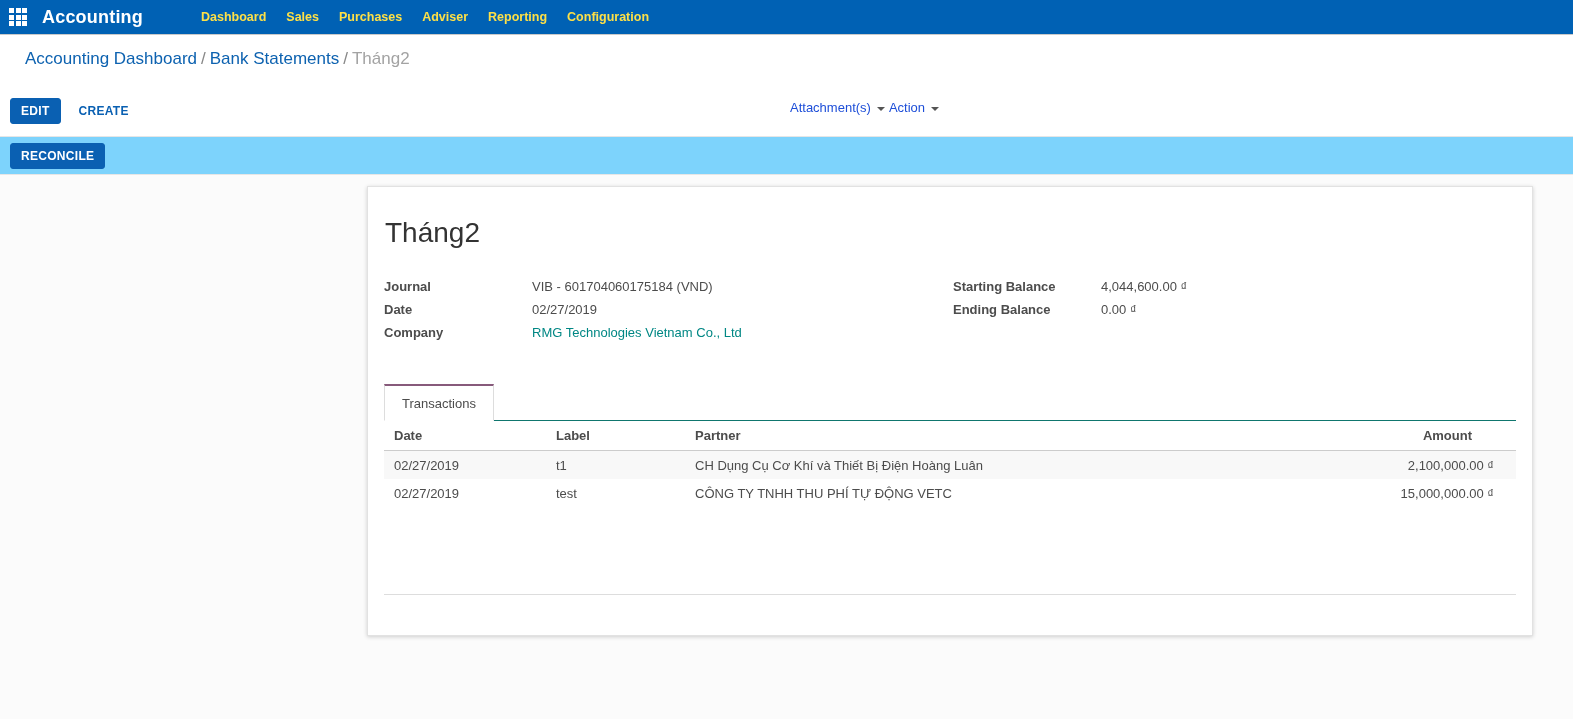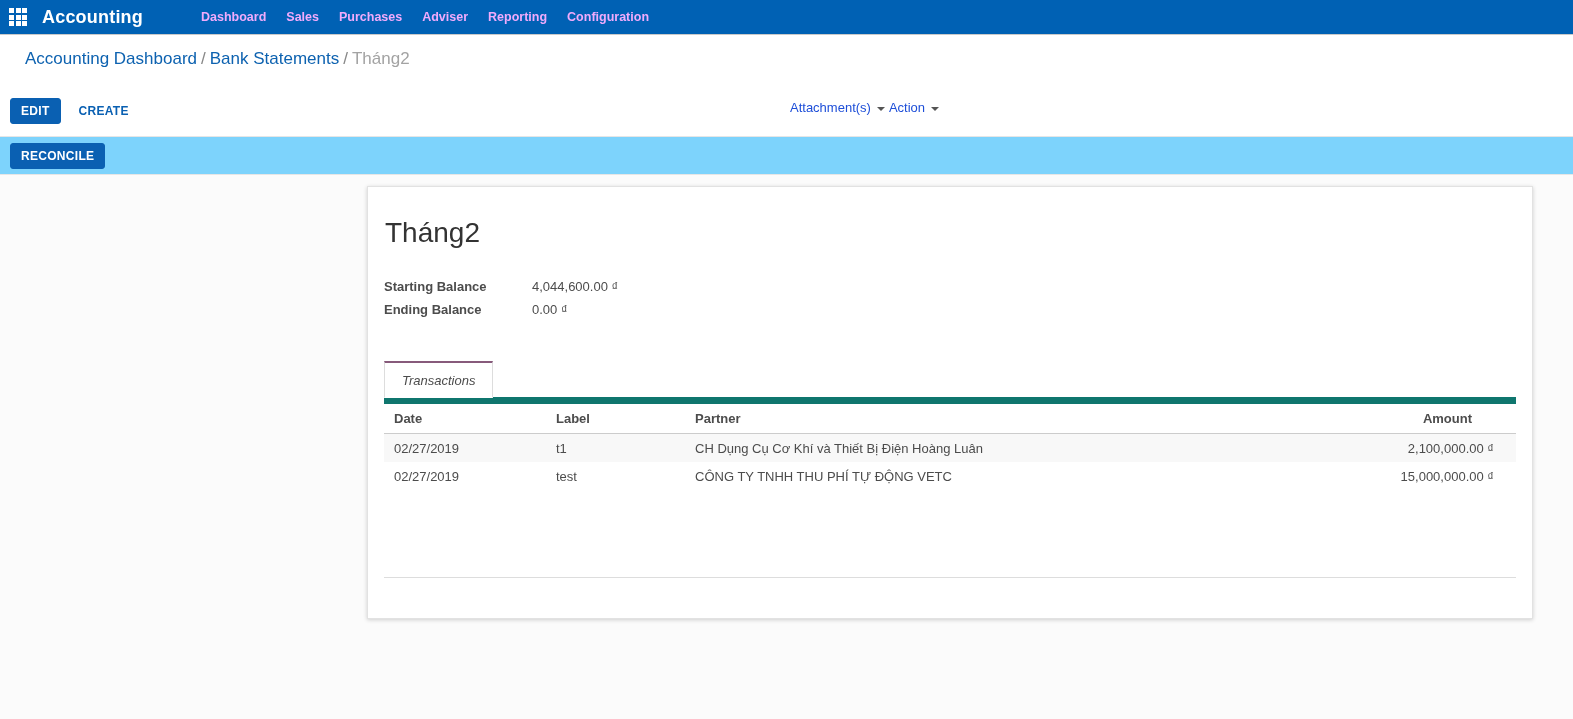--- a/index.html
+++ b/index.html
@@ -15,21 +15,21 @@
     display:flex;align-items:center;color:#fff;
     border-bottom:1px solid #c9c9c9;
   }
   .apps-icon{
     width:18px;height:18px;margin:0 15px 0 9px;
     display:grid;grid-template-columns:repeat(3,5px);grid-template-rows:repeat(3,5px);
     gap:1.5px;cursor:pointer;
   }
   .apps-icon i{background:#fff;display:block;}
   .brand{font-size:18px;font-weight:700;letter-spacing:.2px;margin-right:48px;white-space:nowrap;}
-  .nav-item{color:#f0abfc;font-size:12.5px;font-weight:700;margin:0 10px;text-decoration:none;cursor:pointer;white-space:nowrap;}
+  .nav-item{color:#fde047;font-size:12.5px;font-weight:700;margin:0 10px;text-decoration:none;cursor:pointer;white-space:nowrap;}
   
   .control-panel{background:#fff;padding:13px 0 12px 10px;border-bottom:1px solid #e6e6e6;}
   .breadcrumb{font-size:17px;line-height:22px;margin-left:15px;}
   .bc-link{color:var(--link-blue,#0d62b0);text-decoration:none;cursor:pointer;}
   .bc-sep{color:#888;margin:0 4px;}
   .bc-current{color:#a3a3a3;}
   .cp-row{margin-top:27px;height:27px;position:relative;display:flex;align-items:center;}
   .btn-primary{
     background:var(--primary,#0a60b2);color:#fff;border:1px solid var(--primary,#0a60b2);
     font-family:inherit;font-size:12px;font-weight:700;letter-spacing:.3px;
@@ -60,21 +60,21 @@
   .sheet-title{margin:30px 0 0 1px;font-size:28px;font-weight:400;color:#333;}
   .field-groups{display:flex;margin-top:30px;}
   .field-col-left{width:569px;}
   .field-col-right{flex:1;}
   .o-row{display:flex;margin-bottom:8px;font-size:13px;line-height:15px;}
   .o-row label{width:148px;font-weight:700;color:#4c4c4c;flex-shrink:0;}
   .o-value{color:#4c4c4c;}
   .o-value.link{color:var(--company-link,#008784);cursor:pointer;}
   
   .notebook{margin-top:36px;}
-  .tab-strip{display:flex;border-bottom:7px solid #0f766e;font-style:italic;}
+  .tab-strip{display:flex;border-bottom:1px solid #0f766e;}
   .tab{
     padding:10px 17px 9px;font-size:13px;color:#4c4c4c;background:#fff;cursor:pointer;
     border:1px solid #ddd;border-top:2px solid var(--tab-accent,#875a7b);
     border-bottom:1px solid #fff;margin-bottom:-1px;
   }
   
   .o-list{border-bottom:1px solid #ddd;}
   table{width:100%;border-collapse:collapse;font-size:13px;color:#4c4c4c;}
   thead th{text-align:left;font-weight:700;padding:7px 10px;border-bottom:1px solid #ccc;cursor:pointer;}
   tbody td{padding:7px 10px 6px;}
@@ -137,20 +137,34 @@
 
 <div class="statusbar">
   <button class="btn-primary">RECONCILE</button>
 </div>
 
 <div class="content">
   <div class="sheet">
     <h1 class="sheet-title">Tháng2</h1>
 
     <div class="field-groups">
+      <div class="field-col-left">
+          <div class="o-row">
+            <label>Journal</label>
+            <span class="o-value">VIB - 601704060175184 (VND)</span>
+          </div>
+          <div class="o-row">
+            <label>Date</label>
+            <span class="o-value">02/27/2019</span>
+          </div>
+          <div class="o-row">
+            <label>Company</label>
+            <span class="o-value link">RMG Technologies Vietnam Co., Ltd</span>
+          </div>
+        </div>
       <div class="field-col-right">
           <div class="o-row">
             <label>Starting Balance</label>
             <span class="o-value">4,044,600.00 ₫</span>
           </div>
           <div class="o-row">
             <label>Ending Balance</label>
             <span class="o-value">0.00 ₫</span>
           </div>
         </div>

